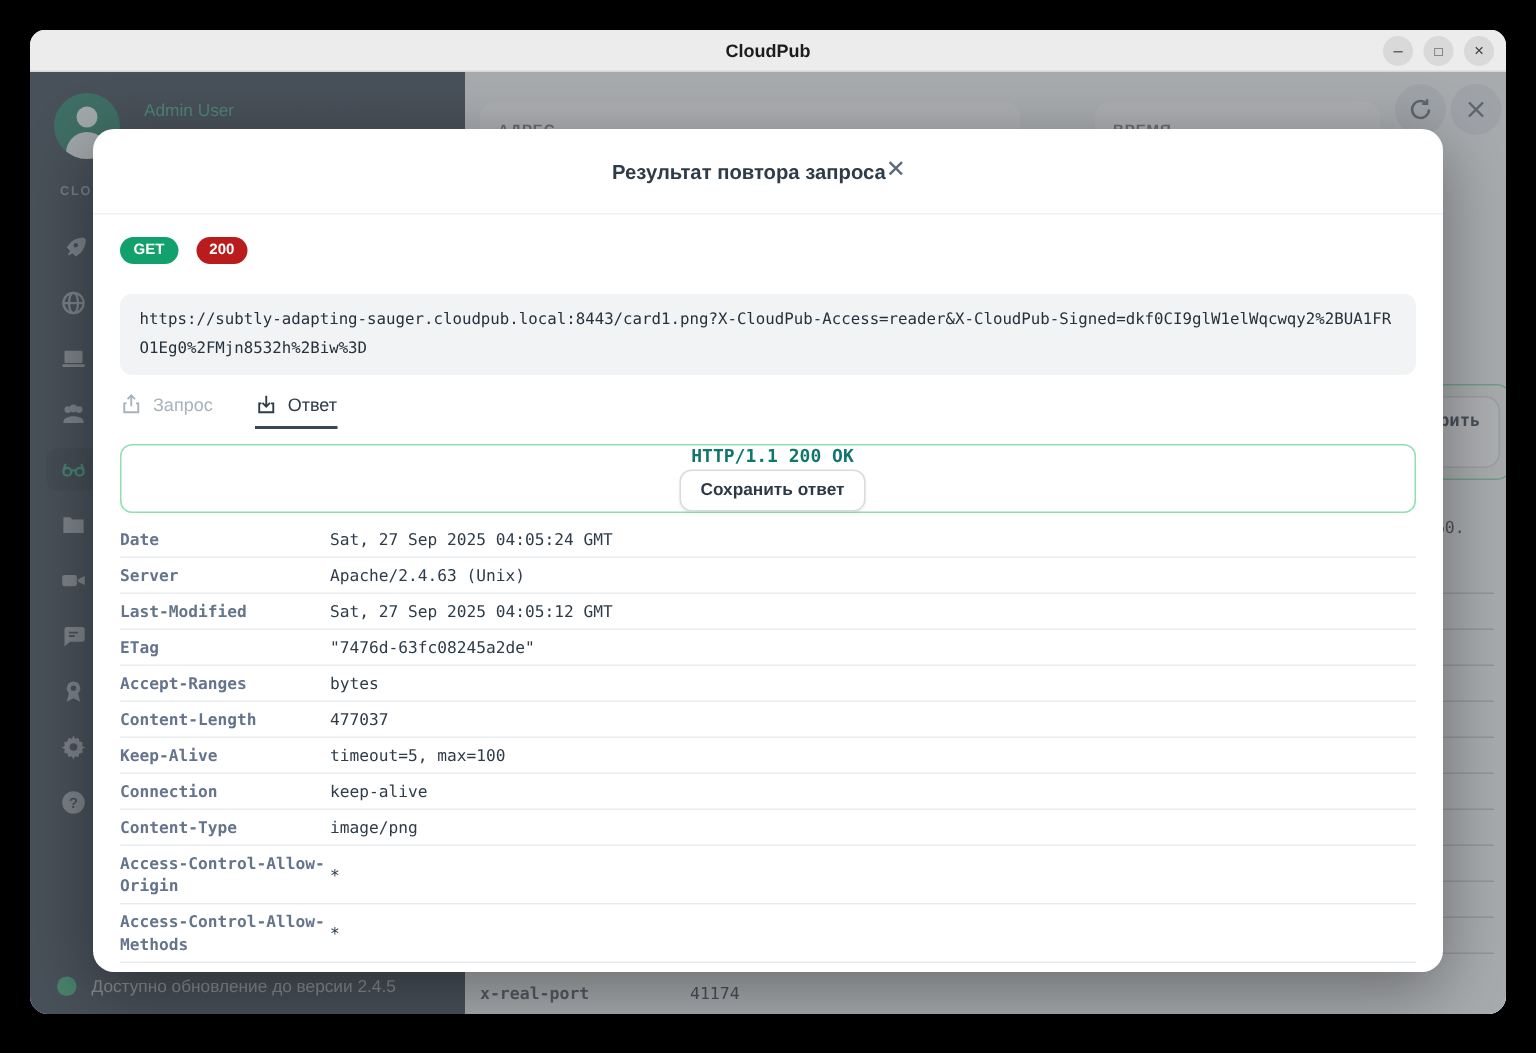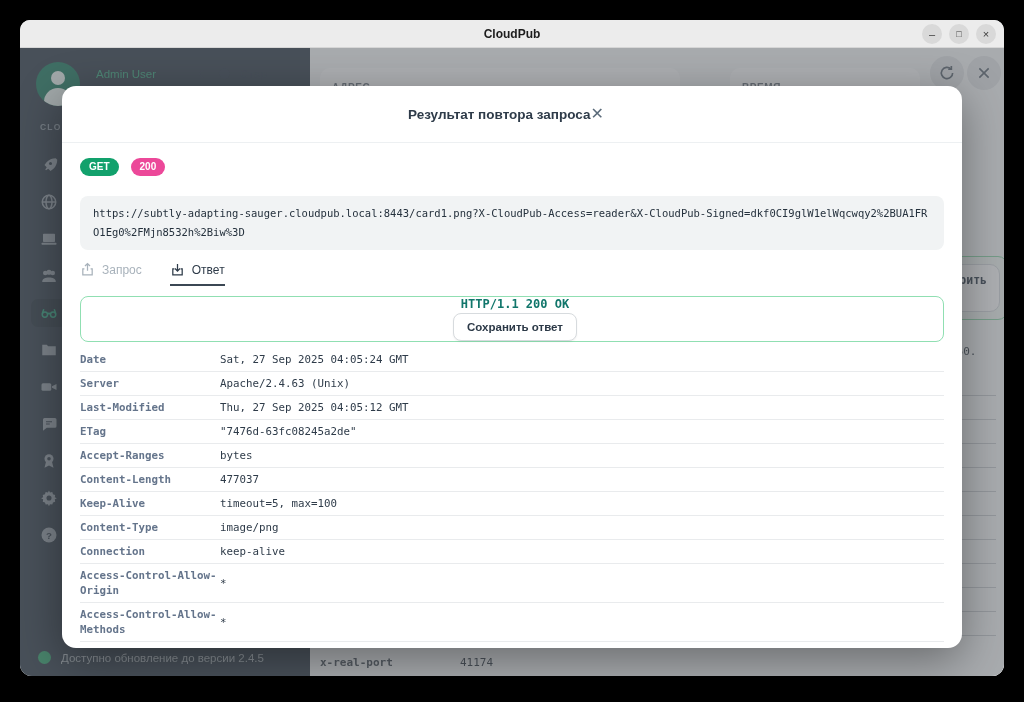--- a/index.html
+++ b/index.html
@@ -69,21 +69,21 @@
            border-radius:14px; z-index:10; box-shadow:0 12px 45px rgba(0,0,0,.38); overflow:hidden; }
   .modal-header { height:57px; display:flex; align-items:center; justify-content:center;
                   padding:0 20px 0 18px; border-bottom:1px solid #edf0f2; }
   .modal-title { font-size:13.5px; font-weight:700; color:#2e3b49; }
   .modal-close { font-size:16px; color:#5b6b7a; cursor:default; line-height:1; padding-right:10px; }
   .modal-body { padding:0 18px; }
 
   .badges { margin-top:15px; display:flex; gap:12px; align-items:center; }
   .badge { color:#fff; font-size:10px; font-weight:700; padding:4px 9px; border-radius:9px; line-height:1; }
   .badge-method { background:#12a16c; }
-  .badge-status { background:#ec4899; }
+  .badge-status { background:#b91c1c; }
 
   .url-box { margin-top:20px; background:#f1f3f4; border-radius:8px; padding:8px 13px;
              font-size:10.5px; line-height:19px; color:#25313d; word-break:break-all; }
 
   .tabs { margin-top:12px; display:flex; gap:28px; }
   .tab { display:flex; align-items:center; gap:7px; font-size:12px; font-weight:400;
          padding-bottom:7px; border-bottom:2.5px solid transparent; }
   .tab.inactive { color:#a8b2bb; }
   .tab.active { color:#2e3b49; border-bottom-color:#3b4754; }
 
@@ -297,47 +297,47 @@
         <div class="hdr-row">
           <div class="k">Date</div>
           <div class="v">Sat, 27 Sep 2025 04:05:24 GMT</div>
         </div>
         <div class="hdr-row">
           <div class="k">Server</div>
           <div class="v">Apache/2.4.63 (Unix)</div>
         </div>
         <div class="hdr-row">
           <div class="k">Last-Modified</div>
-          <div class="v">Thu, 27 Sep 2025 04:05:12 GMT</div>
+          <div class="v">Sat, 27 Sep 2025 04:05:12 GMT</div>
         </div>
         <div class="hdr-row">
           <div class="k">ETag</div>
           <div class="v">"7476d-63fc08245a2de"</div>
         </div>
         <div class="hdr-row">
           <div class="k">Accept-Ranges</div>
           <div class="v">bytes</div>
         </div>
         <div class="hdr-row">
           <div class="k">Content-Length</div>
           <div class="v">477037</div>
         </div>
         <div class="hdr-row">
           <div class="k">Keep-Alive</div>
           <div class="v">timeout=5, max=100</div>
         </div>
         <div class="hdr-row">
+          <div class="k">Connection</div>
+          <div class="v">keep-alive</div>
+        </div>
+        <div class="hdr-row">
           <div class="k">Content-Type</div>
           <div class="v">image/png</div>
         </div>
         <div class="hdr-row">
-          <div class="k">Connection</div>
-          <div class="v">keep-alive</div>
-        </div>
-        <div class="hdr-row">
           <div class="k">Access-Control-Allow-Origin</div>
           <div class="v">*</div>
         </div>
         <div class="hdr-row">
           <div class="k">Access-Control-Allow-Methods</div>
           <div class="v">*</div>
         </div>
         <div class="hdr-row">
           <div class="k">Access-Control-Request-Method</div>
           <div class="v">*</div>

